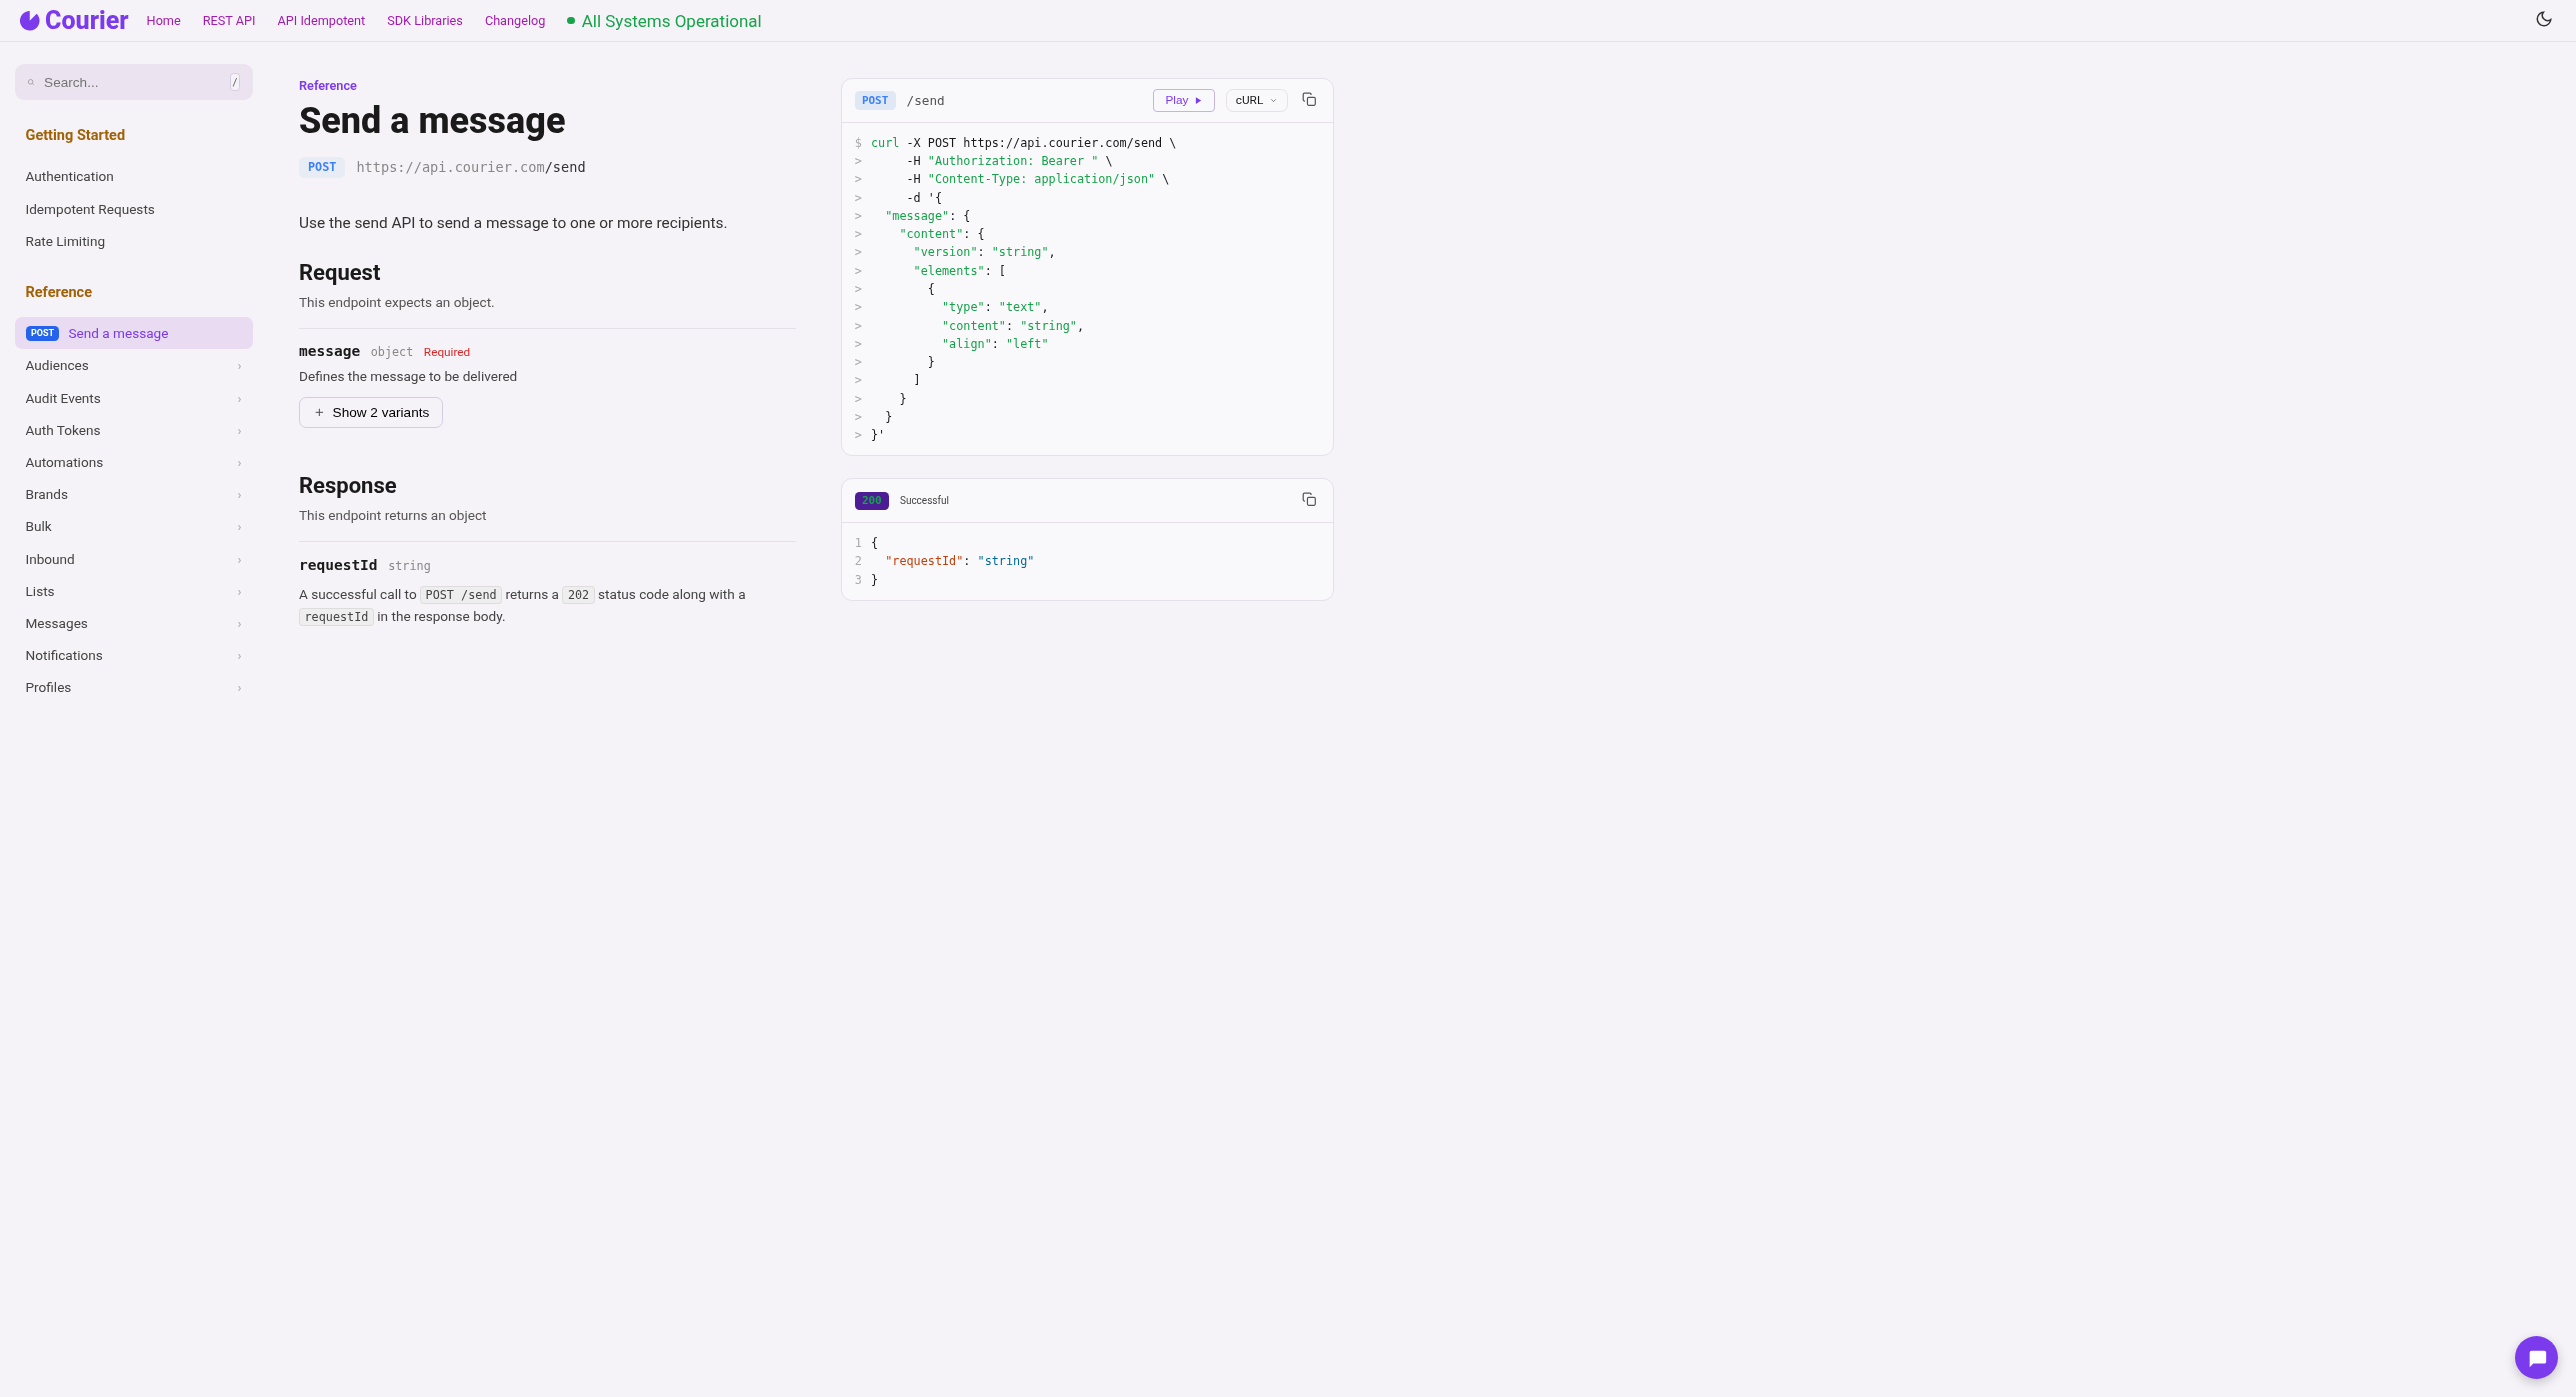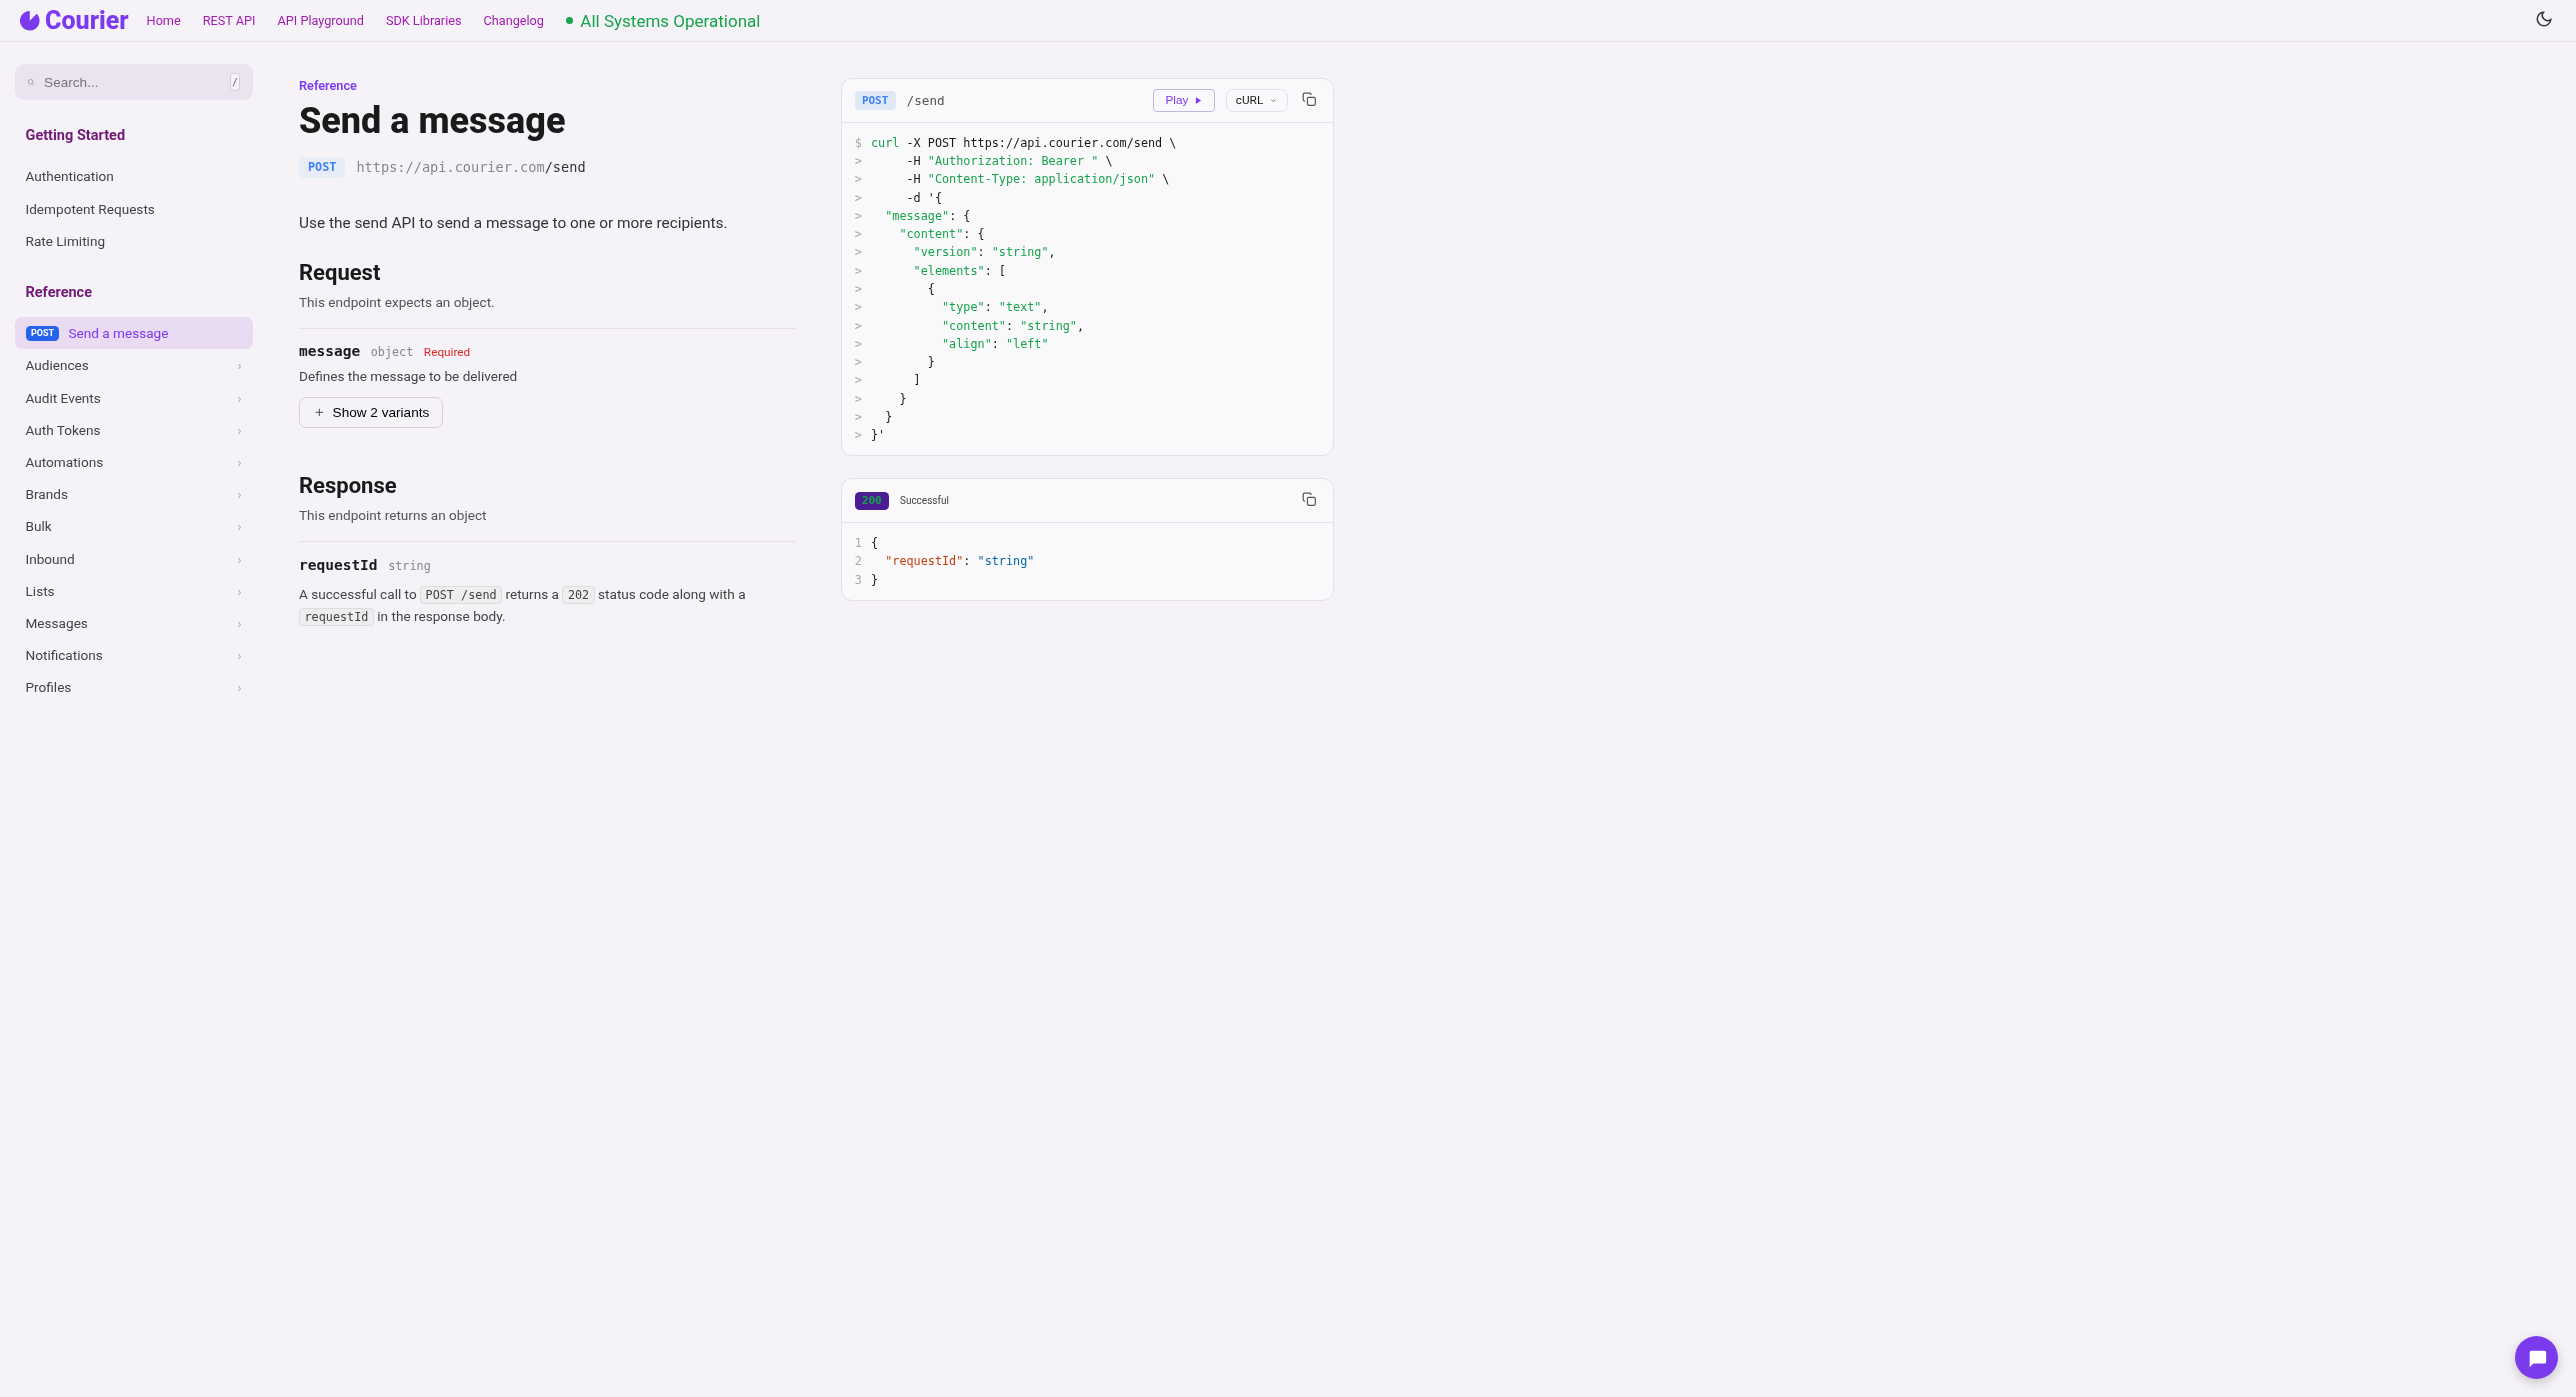--- a/index.html
+++ b/index.html
@@ -66,21 +66,21 @@
   display: flex;
   align-items: center;
   justify-content: center;
   font-size: 11.8px;
   color: #666;
 }
 .sidebar-section { margin-bottom: 27px; padding-left: 11px; }
 .sidebar-title {
   font-weight: 700;
   font-size: 14.5px;
-  color: #701a75;
+  color: #a16207;
   margin-bottom: 16.3px;
 }
 .sidebar-item {
   display: flex;
   align-items: center;
   padding: 8.1px 11px;
   font-size: 13.6px;
   color: #444;
   cursor: pointer;
   border-radius: 7.2px;
@@ -266,21 +266,21 @@
 <div class="header">
   <div class="logo">
     <svg width="23.5" height="23.5" viewBox="0 0 24 24" fill="#7c3aed">
         <path d="M12 2a10 10 0 1 0 7.07 2.93L12 12V2z"></path>
       </svg>
     <span>Courier</span>
   </div>
   <div class="nav">
     <span class="nav-item">Home</span>
     <span class="nav-item">REST API</span>
-    <span class="nav-item">API Playground</span>
+    <span class="nav-item">API Idempotent</span>
     <span class="nav-item">SDK Libraries</span>
     <span class="nav-item">Changelog</span>
     <div class="status">
       <span class="status-dot"></span>
       <span>All Systems Operational</span>
     </div>
   </div>
   <div class="theme-toggle">
     <svg width="18" height="18" viewBox="0 0 24 24" fill="none" stroke="#333" stroke-width="2">
         <path d="M21 12.79A9 9 0 1 1 11.21 3 7 7 0 0 0 21 12.79z"></path>

